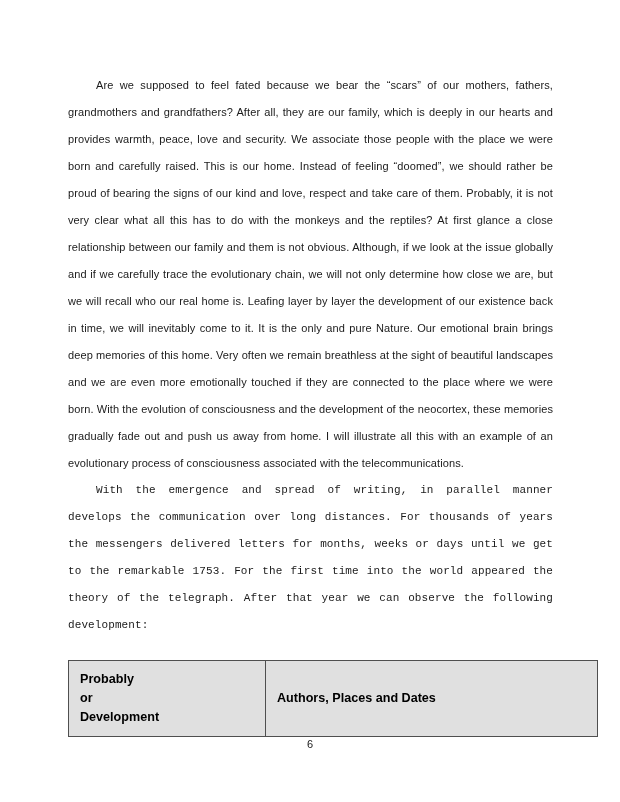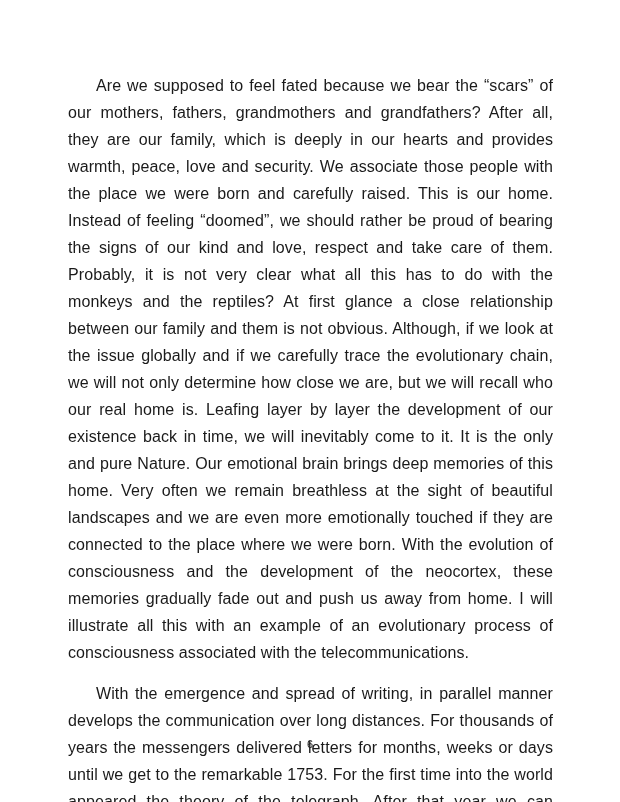--- a/index.html
+++ b/index.html
@@ -27,31 +27,31 @@
 
   .content {
     position: absolute;
     left: 68px;
     top: 72px;
     width: 485px;
   }
 
   p.body-para {
     margin: 0 0 0 0;
-    font-size: 16px;
+    font-size: 11px;
     line-height: 27px;
     text-align: justify;
     text-justify: inter-word;
     text-indent: 28px;
     color: #1a1a1a;
     letter-spacing: 0.1px;
   }
 
   p.body-para + p.body-para {
-    margin-top: 14px;
+    font-family: Liberation Mono, monospace;
   }
 
   table.doc-table {
     margin-top: 21px;
     border-collapse: collapse;
     width: 485px;
     table-layout: fixed;
     border: 1px solid #4f4f4f;
   }
 

